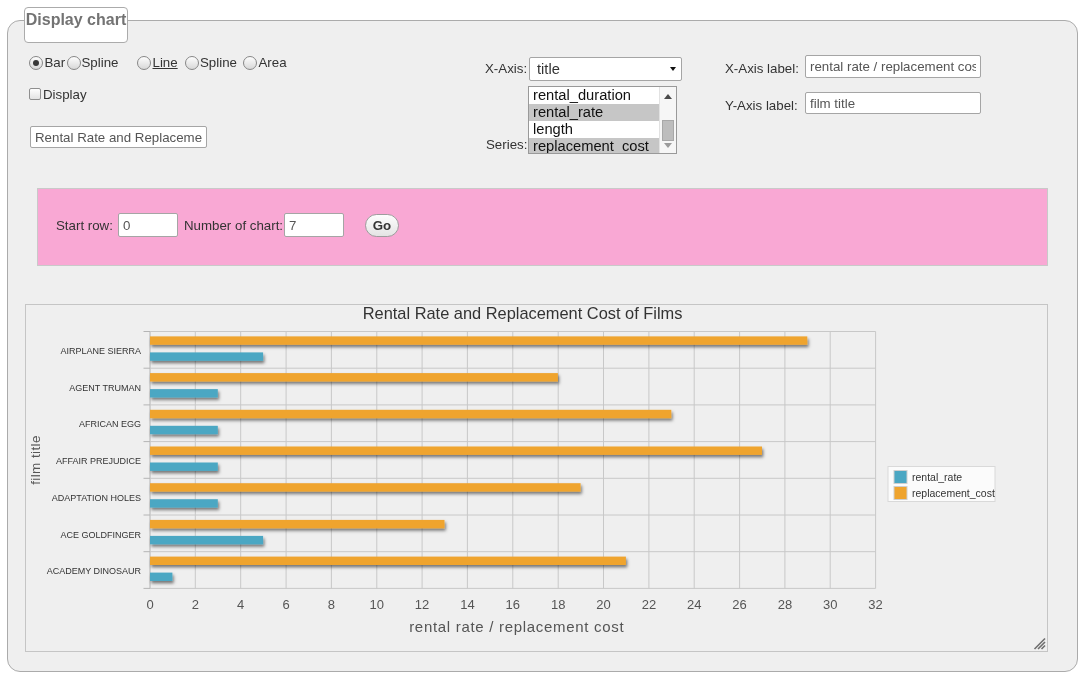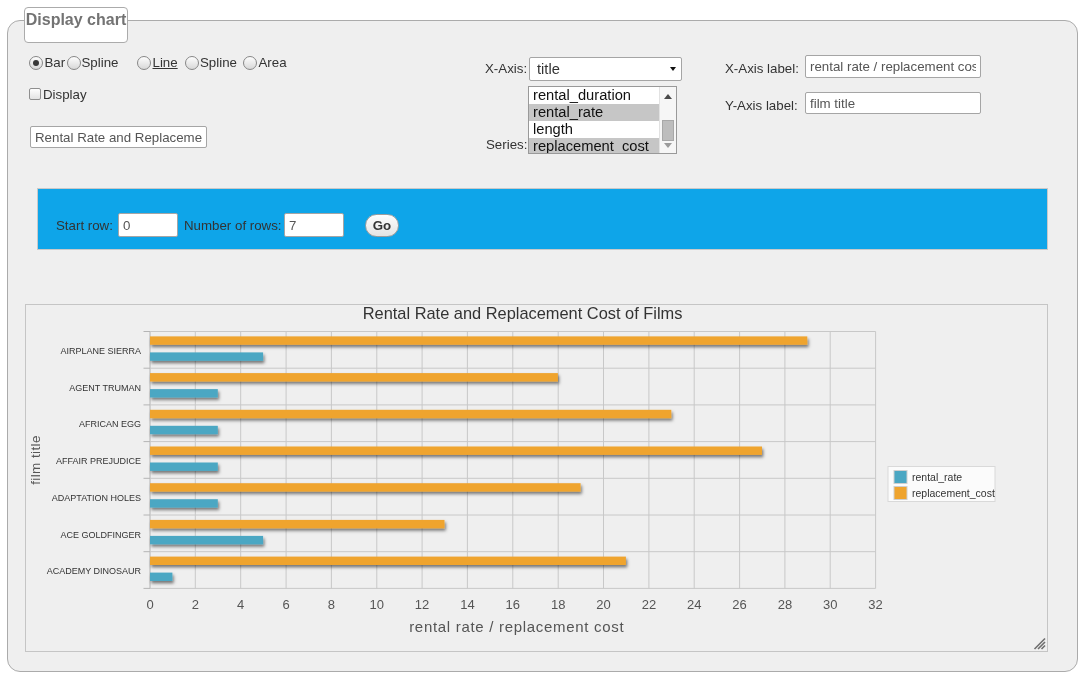--- a/index.html
+++ b/index.html
@@ -34,21 +34,21 @@
   background:#f6f6f6; border-left:1px solid #e2e2e2; }
 .sbtn { position:absolute; left:0; width:17px; height:15px; }
 .tri-up { position:absolute; left:4px; top:7px; width:0; height:0;
   border-left:4.5px solid transparent; border-right:4.5px solid transparent;
   border-bottom:5px solid #4a4a4a; }
 .tri-dn { position:absolute; left:4px; top:5px; width:0; height:0;
   border-left:4.5px solid transparent; border-right:4.5px solid transparent;
   border-top:5px solid #9b9b9b; }
 #thumb { position:absolute; left:2px; top:33px; width:12px; height:21px;
   background:#bdbdbd; border:1px solid #a8a8a8; }
-#panel { left:29px; top:167px; width:1011px; height:62px; background:#0ea5e9;
+#panel { left:29px; top:167px; width:1011px; height:78px; background:#f9a8d4;
   border:1px solid #c9c9c9; }
 #gobtn { position:absolute; left:327px; top:25px; width:34px; height:23px;
   border:1px solid #9d9d9d; border-radius:12px;
   background:linear-gradient(#fdfdfd,#e4e4e4); text-align:center;
   line-height:21px; font-size:13.3px; font-weight:bold; color:#333; }
 #chart { left:17px; top:283px; width:1023px; height:348px;
   background:#efefef; border:1px solid #c5c5c5; }
 </style></head>
 <body>
 <div id="stage">
@@ -96,21 +96,21 @@
     </div>
 
     <span class="abs lbl" style="left:717px; top:40px;">X-Axis label:</span>
     <input class="abs inp" style="left: 797px; top: 34px; width: 176px; height: 23px;" value="rental rate / replacement cost">
     <span class="abs lbl" style="left:717px; top:77px;">Y-Axis label:</span>
     <input class="abs inp" style="left: 797px; top: 71px; width: 176px; height: 22px;" value="film title">
 
     <div class="abs" id="panel">
       <span class="abs lbl" style="left:18px; top:29px;">Start row:</span>
       <input class="abs inp" style="left: 80px; top: 24px; width: 60px; height: 24px;" value="0">
-      <span class="abs lbl" style="left:146px; top:29px;">Number of rows:</span>
+      <span class="abs lbl" style="left:146px; top:29px;">Number of chart:</span>
       <input class="abs inp" style="left: 246px; top: 24px; width: 60px; height: 24px;" value="7">
       <div id="gobtn">Go</div>
     </div>
 
     <div class="abs" id="chart"><svg width="1021" height="346" viewBox="0 0 1021 346" font-family="Liberation Sans, sans-serif">
 <defs>
             <filter id="sh" x="-30%" y="-60%" width="160%" height="260%">
               <feDropShadow dx="1.3" dy="2.4" stdDeviation="1.6" flood-color="#000" flood-opacity="0.5"></feDropShadow>
             </filter>
           </defs>

